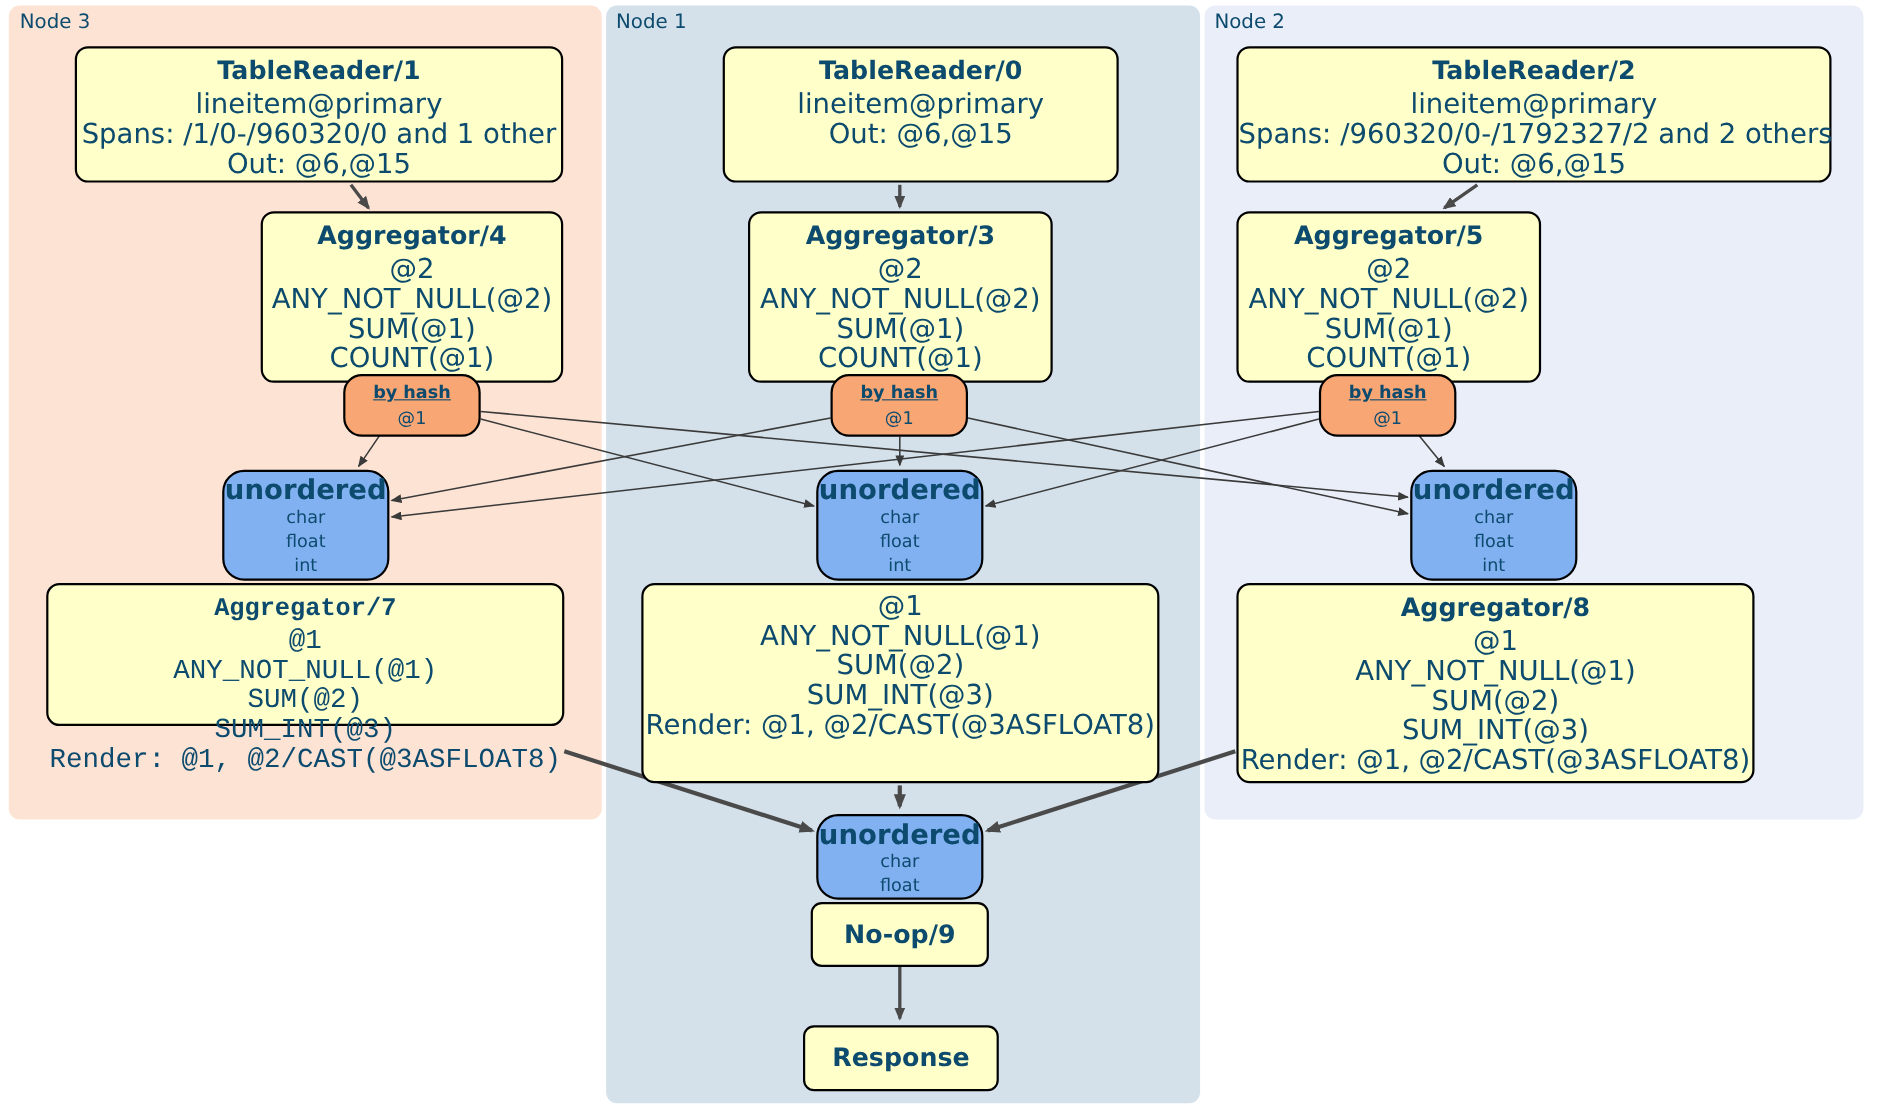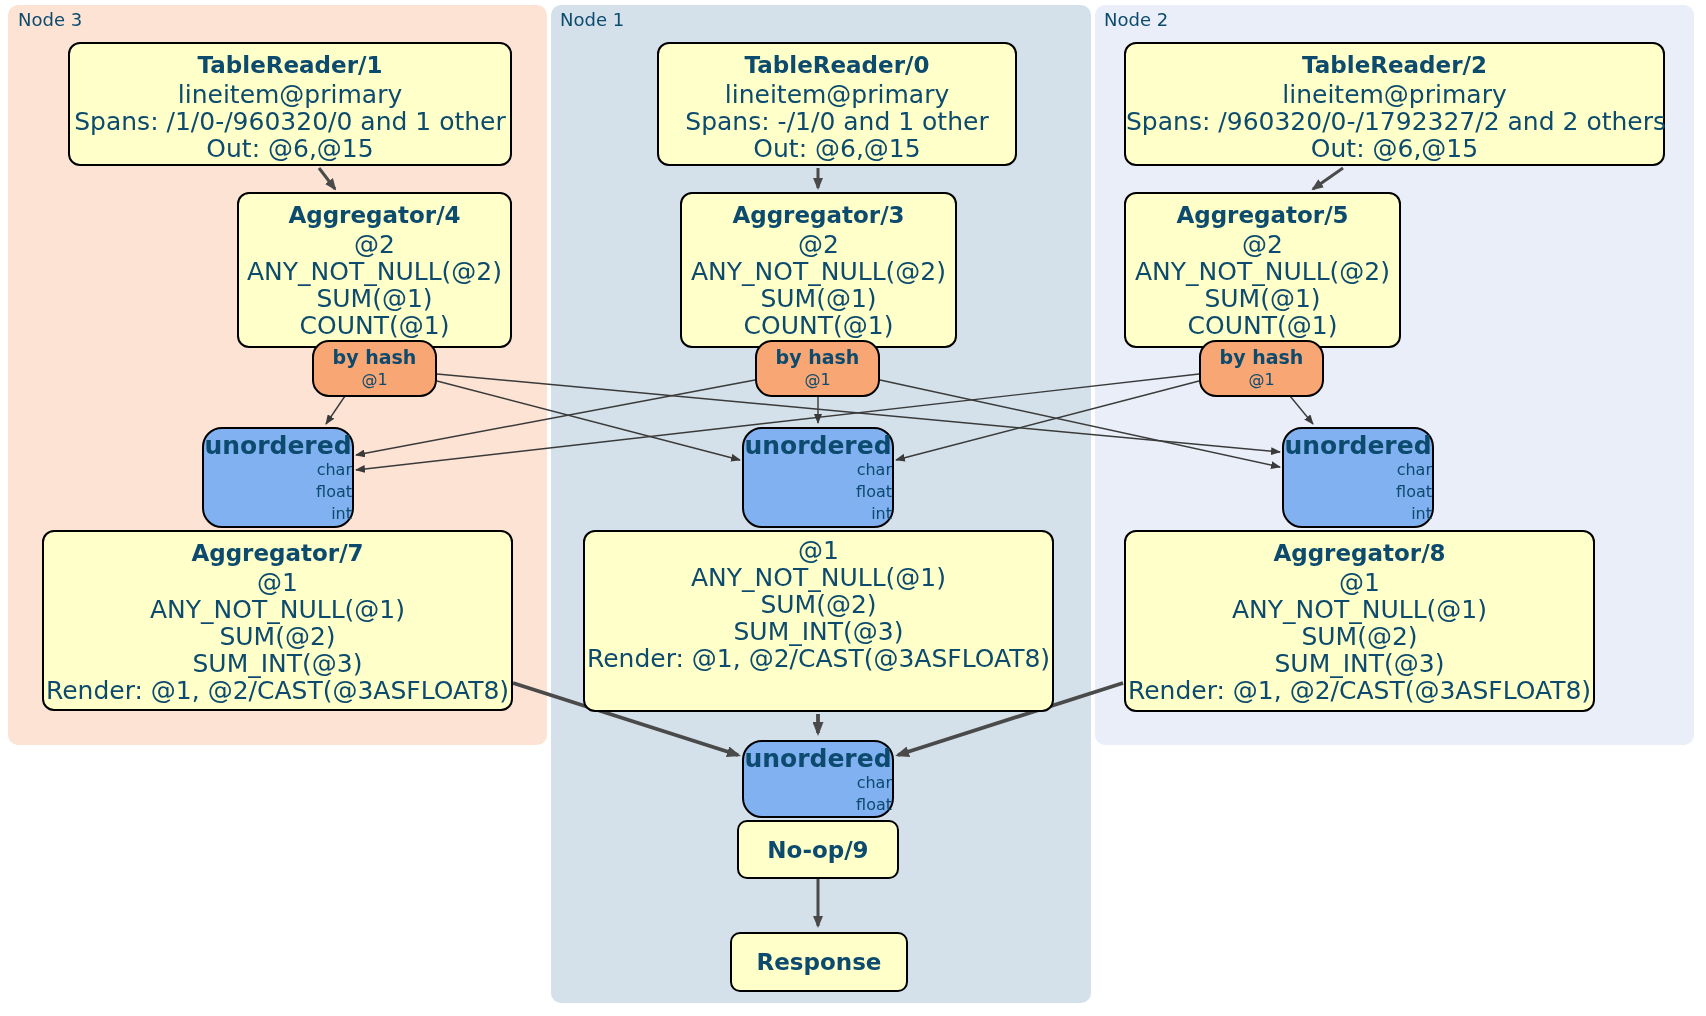--- a/index.html
+++ b/index.html
@@ -8,25 +8,25 @@
     font-family:"DejaVu Sans","Liberation Sans",sans-serif;color:#0c4a6e;
   }
   .panel{position:absolute;border-radius:10px;z-index:0;}
   .panel-label{position:absolute;font-size:18px;z-index:3;}
   #edges{position:absolute;left:0;top:0;z-index:1;}
   .box{position:absolute;z-index:2;background:#feffc9;border:2px solid #000;border-radius:12px;
        text-align:center;box-sizing:border-box;padding-top:5px;}
   .btitle{font-weight:bold;font-size:23px;line-height:32px;white-space:nowrap;}
   .bline{font-size:25px;line-height:27px;white-space:nowrap;}
   .router{background:#f8a673;border-radius:17px;padding-top:3px;}
-  .router .btitle{font-size:19px;line-height:24px;}
+  .router .btitle{font-size:16px;line-height:24px;text-decoration:underline;}
   .router .bline{font-size:16px;line-height:21px;}
   .sync{background:#81b1f1;border-radius:20px;padding-top:4px;}
   .sync .btitle{font-size:25px;line-height:26px;}
-  .sync .bline{font-size:16px;line-height:22px;text-align:right;}
+  .sync .bline{font-size:16px;line-height:22px;}
   .single{display:flex;align-items:center;justify-content:center;padding-top:0;border-radius:10px;}
   .edge-thin{stroke:#3a3a3a;stroke-width:1.4;}
   .edge-med{stroke:#4a4a4a;stroke-width:3;}
   .edge-thick{stroke:#4a4a4a;stroke-width:3.8;}
 </style>
 </head>
 <body>
 
 <div id="canvas">
 
@@ -92,33 +92,32 @@
     <div class="bline">@1</div>
   </div>
 
   <div class="box sync" style="left:202px;top:427px;width:152px;height:101px;">
     <div class="btitle">unordered</div>
     <div class="bline">char</div>
     <div class="bline">float</div>
     <div class="bline">int</div>
   </div>
 
-  <div class="box" style="left:42px;top:530px;width:471px;height:181px;">
+  <div class="box" style="left:42px;top:530px;width:471px;height:130px;font-family:Liberation Mono, monospace;">
     <div class="btitle">Aggregator/7</div>
     <div class="bline">@1</div>
     <div class="bline">ANY_NOT_NULL(@1)</div>
     <div class="bline">SUM(@2)</div>
     <div class="bline">SUM_INT(@3)</div>
     <div class="bline">Render: @1, @2/CAST(@3ASFLOAT8)</div>
   </div>
 
   <div class="box" style="left:657px;top:42px;width:360px;height:124px;">
     <div class="btitle">TableReader/0</div>
     <div class="bline">lineitem@primary</div>
-    <div class="bline">Spans: -/1/0 and 1 other</div>
     <div class="bline">Out: @6,@15</div>
   </div>
 
   <div class="box" style="left:680px;top:192px;width:277px;height:156px;">
     <div class="btitle">Aggregator/3</div>
     <div class="bline">@2</div>
     <div class="bline">ANY_NOT_NULL(@2)</div>
     <div class="bline">SUM(@1)</div>
     <div class="bline">COUNT(@1)</div>
   </div>

